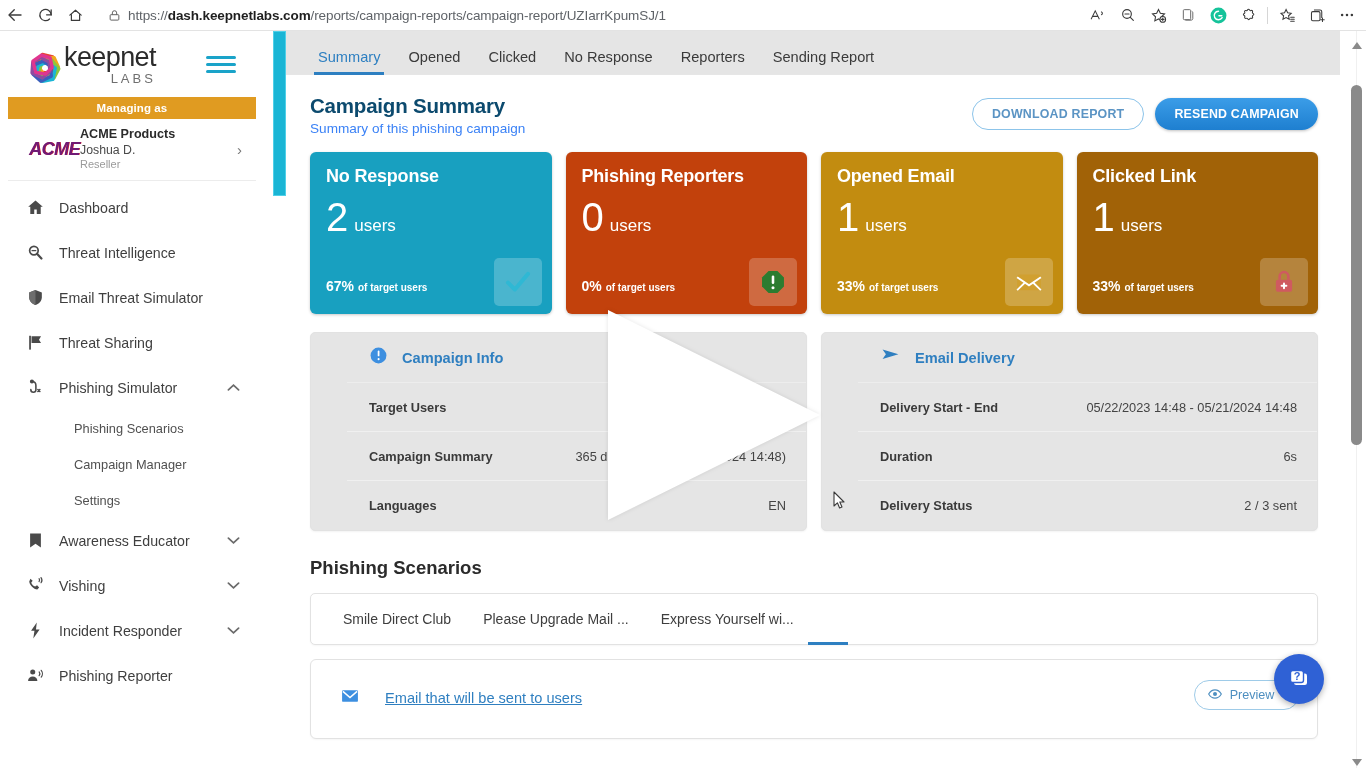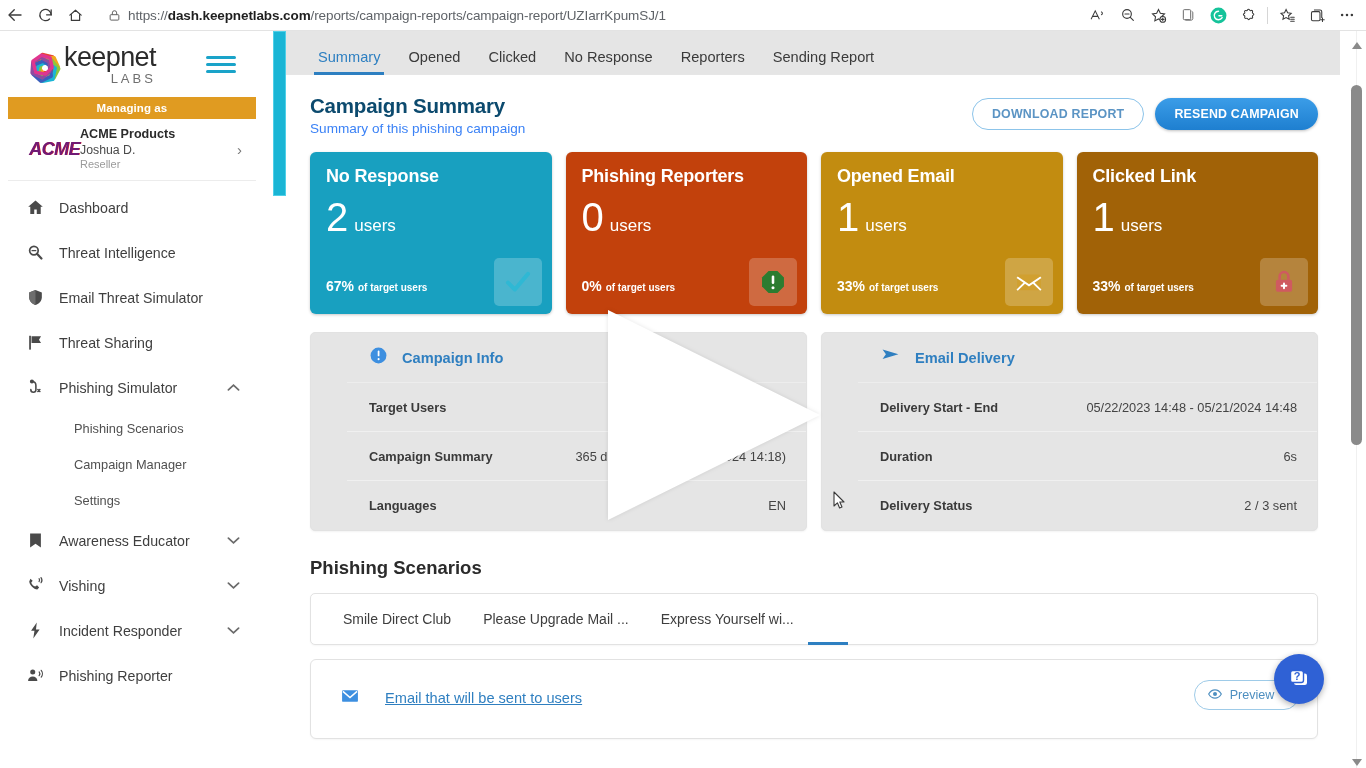--- a/index.html
+++ b/index.html
@@ -550,21 +550,21 @@
                   <circle cx="12.1" cy="16.6" r="1.3" fill="#fff"></circle>
                 </svg></span>
             <span class="ptitle">Campaign Info</span>
           </div>
           <div class="prow">
             <span class="k">Target Users</span>
             <span class="v">3 users</span>
           </div>
           <div class="prow">
             <span class="k">Campaign Summary</span>
-            <span class="v">365 days (Ends at 05/21/2024 14:18)</span>
+            <span class="v">365 days (Ends at 05/21/2024 14:48)</span>
           </div>
           <div class="prow">
             <span class="k">Languages</span>
             <span class="v">EN</span>
           </div>
         </div>
 
         <div class="panel">
           <div class="panel-head">
             <span><svg width="21" height="19" viewBox="0 0 24 24" fill="#2f7fc0">

